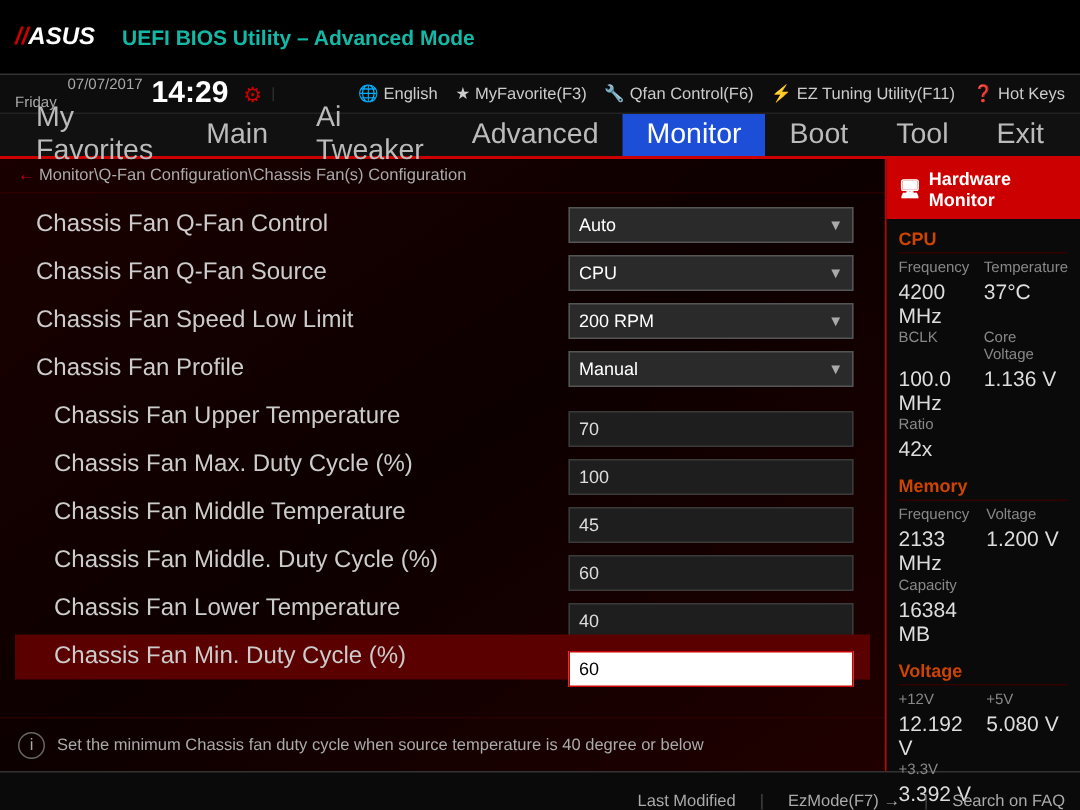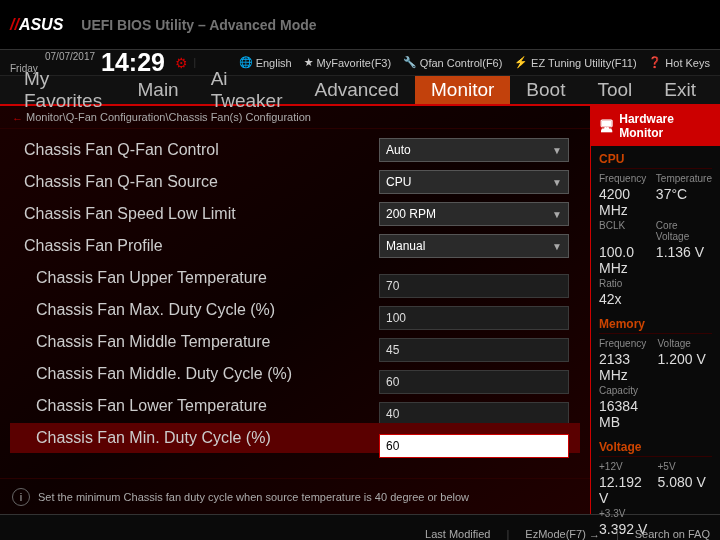--- a/index.html
+++ b/index.html
@@ -25,39 +25,39 @@
     }
     .asus-logo {
       color: #fff;
       font-weight: bold;
       font-size: 16px;
       font-style: italic;
       margin-right: 6px;
     }
     .asus-logo span { color: #cc0000; }
     .header-title {
-      color: #737373;
+      color: #14b8a6;
       font-size: 14px;
       font-weight: bold;
     }
 
     
     .datetime-bar {
       background: #0d0d0d;
       height: 26px;
       display: flex;
       align-items: center;
       padding: 0 10px;
       gap: 6px;
       font-size: 10px;
       color: #999;
       border-bottom: 1px solid #222;
     }
     .datetime-bar .time {
-      font-size: 25px;
+      font-size: 20px;
       color: #fff;
       font-weight: bold;
       margin-right: 4px;
     }
     .datetime-bar .toolbar-items { margin-left: auto; display: flex; gap: 12px; font-size: 11px; color: #ccc; }
     .datetime-bar .toolbar-items span { cursor: pointer; display: flex; align-items: center; gap: 3px; }
 
     
     .nav-menu {
       background: #111;
@@ -72,21 +72,21 @@
       height: 100%;
       display: flex;
       align-items: center;
       font-size: 19px;
       color: #bbb;
       cursor: pointer;
       position: relative;
     }
     .nav-item.active {
       color: #fff;
-      background: #c2410c;
+      background: #1d4ed8;
     }
 
     
     .main {
       display: flex;
       height: calc(540px - 50px - 26px - 30px - 26px);
     }
 
     
     .left-panel {

